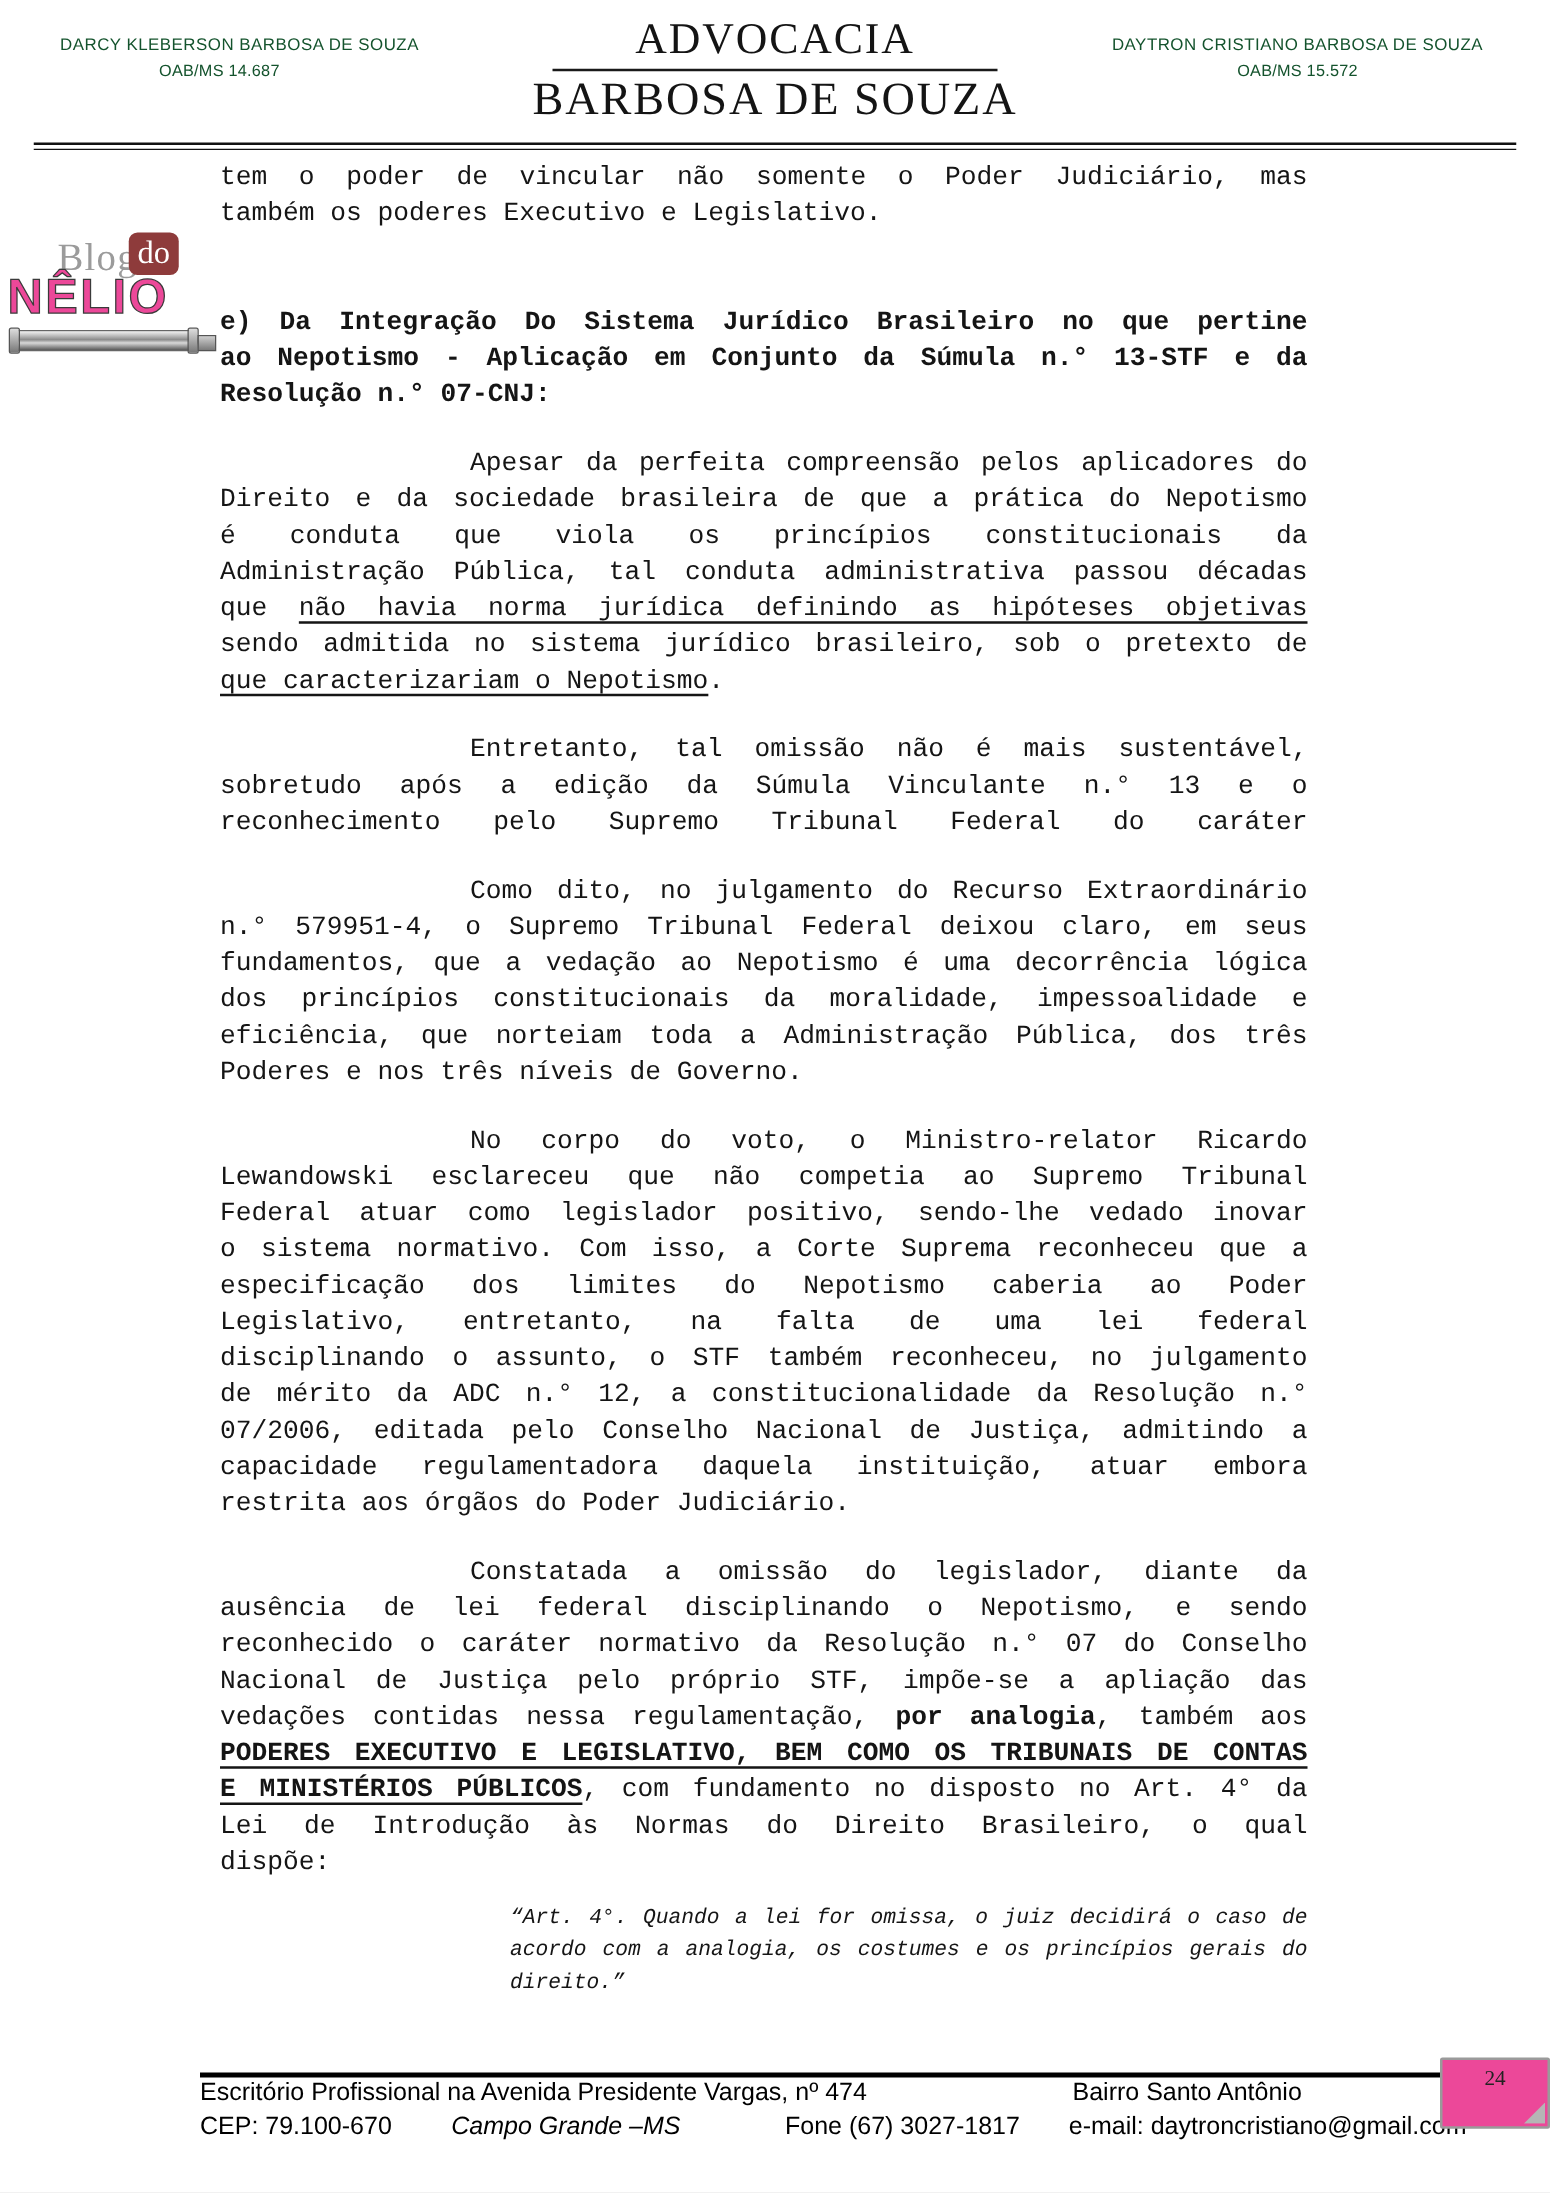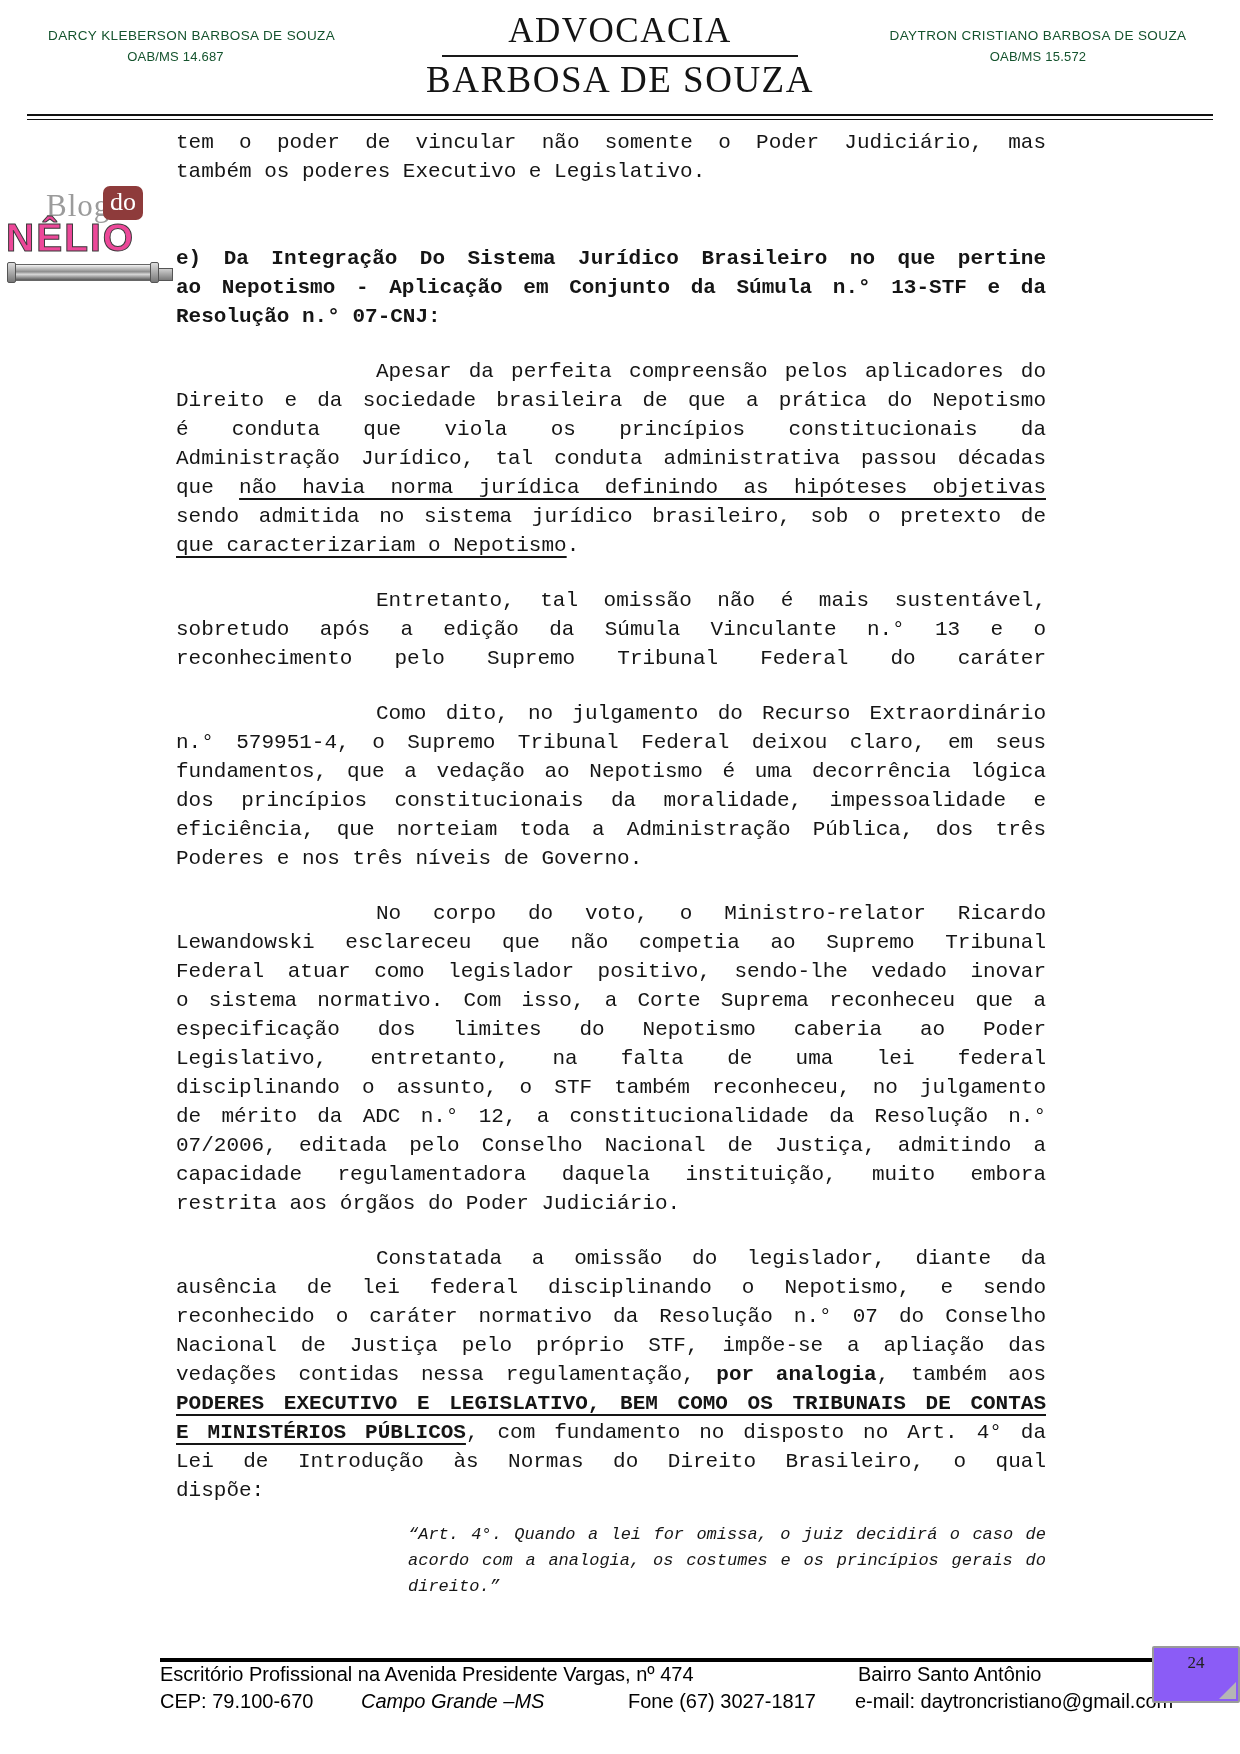--- a/index.html
+++ b/index.html
@@ -46,21 +46,21 @@
   .f-row1{top:1663px;}
   .f-row2{top:1690px;}
   .f-row span{position:absolute;}
   .f-r1-left{left:0;}
   .f-r1-right{left:698px;}
   .f-r2-cep{left:0;}
   .f-r2-city{left:201px;font-style:italic;}
   .f-r2-phone{left:468px;}
   .f-r2-email{left:695px;}
 
-  .pagebox{position:absolute;left:1152px;top:1646px;width:84px;height:53px;border:2px solid #9a9a9a;border-radius:2px;background:#8b5cf6;}
+  .pagebox{position:absolute;left:1152px;top:1646px;width:84px;height:53px;border:2px solid #9a9a9a;border-radius:2px;background:#ec4899;}
   .pagebox .num{display:block;text-align:center;margin-top:5px;font-family:"Liberation Serif",serif;font-size:17px;color:#222;}
   .pagebox .fold{position:absolute;right:2px;bottom:2px;width:17px;height:17px;background:#b5b5b5;clip-path:polygon(100% 0,100% 100%,0 100%);}
 </style>
 </head>
 <body>
 
 <div class="page">
 
   <div class="hdr-side hdr-left">
     <div>DARCY KLEBERSON BARBOSA DE SOUZA</div>
@@ -95,21 +95,21 @@
       </div>
       <div class="block h">
         <div class="line"><span>e) Da Integração Do Sistema Jurídico Brasileiro no que pertine</span></div>
         <div class="line"><span>ao Nepotismo - Aplicação em Conjunto da Súmula n.° 13-STF e da</span></div>
         <div class="line last"><span>Resolução n.° 07-CNJ:</span></div>
       </div>
       <div class="block p indent">
         <div class="line"><span>Apesar da perfeita compreensão pelos aplicadores do</span></div>
         <div class="line"><span>Direito e da sociedade brasileira de que a prática do Nepotismo</span></div>
         <div class="line"><span>é conduta que viola os princípios constitucionais da</span></div>
-        <div class="line"><span>Administração Jurídico, tal conduta administrativa passou décadas</span></div>
+        <div class="line"><span>Administração Pública, tal conduta administrativa passou décadas</span></div>
         <div class="line"><span>que </span><span class="u">não havia norma jurídica definindo as hipóteses objetivas</span></div>
         <div class="line"><span>sendo admitida no sistema jurídico brasileiro, sob o pretexto de</span></div>
         <div class="line last"><span class="u">que caracterizariam o Nepotismo</span><span>.</span></div>
       </div>
       <div class="block p indent">
         <div class="line"><span>Entretanto, tal omissão não é mais sustentável,</span></div>
         <div class="line"><span>sobretudo após a edição da Súmula Vinculante n.° 13 e o</span></div>
         <div class="line"><span>reconhecimento pelo Supremo Tribunal Federal do caráter</span></div>
       </div>
       <div class="block p indent">
@@ -123,21 +123,21 @@
       <div class="block p indent">
         <div class="line"><span>No corpo do voto, o Ministro-relator Ricardo</span></div>
         <div class="line"><span>Lewandowski esclareceu que não competia ao Supremo Tribunal</span></div>
         <div class="line"><span>Federal atuar como legislador positivo, sendo-lhe vedado inovar</span></div>
         <div class="line"><span>o sistema normativo. Com isso, a Corte Suprema reconheceu que a</span></div>
         <div class="line"><span>especificação dos limites do Nepotismo caberia ao Poder</span></div>
         <div class="line"><span>Legislativo, entretanto, na falta de uma lei federal</span></div>
         <div class="line"><span>disciplinando o assunto, o STF também reconheceu, no julgamento</span></div>
         <div class="line"><span>de mérito da ADC n.° 12, a constitucionalidade da Resolução n.°</span></div>
         <div class="line"><span>07/2006, editada pelo Conselho Nacional de Justiça, admitindo a</span></div>
-        <div class="line"><span>capacidade regulamentadora daquela instituição, muito embora</span></div>
+        <div class="line"><span>capacidade regulamentadora daquela instituição, atuar embora</span></div>
         <div class="line last"><span>restrita aos órgãos do Poder Judiciário.</span></div>
       </div>
       <div class="block p indent">
         <div class="line"><span>Constatada a omissão do legislador, diante da</span></div>
         <div class="line"><span>ausência de lei federal disciplinando o Nepotismo, e sendo</span></div>
         <div class="line"><span>reconhecido o caráter normativo da Resolução n.° 07 do Conselho</span></div>
         <div class="line"><span>Nacional de Justiça pelo próprio STF, impõe-se a apliação das</span></div>
         <div class="line"><span>vedações contidas nessa regulamentação, </span><span class="b">por analogia</span><span>, também aos</span></div>
         <div class="line"><span class="bu">PODERES EXECUTIVO E LEGISLATIVO, BEM COMO OS TRIBUNAIS DE CONTAS</span></div>
         <div class="line"><span class="bu">E MINISTÉRIOS PÚBLICOS</span><span>, com fundamento no disposto no Art. 4° da</span></div>

